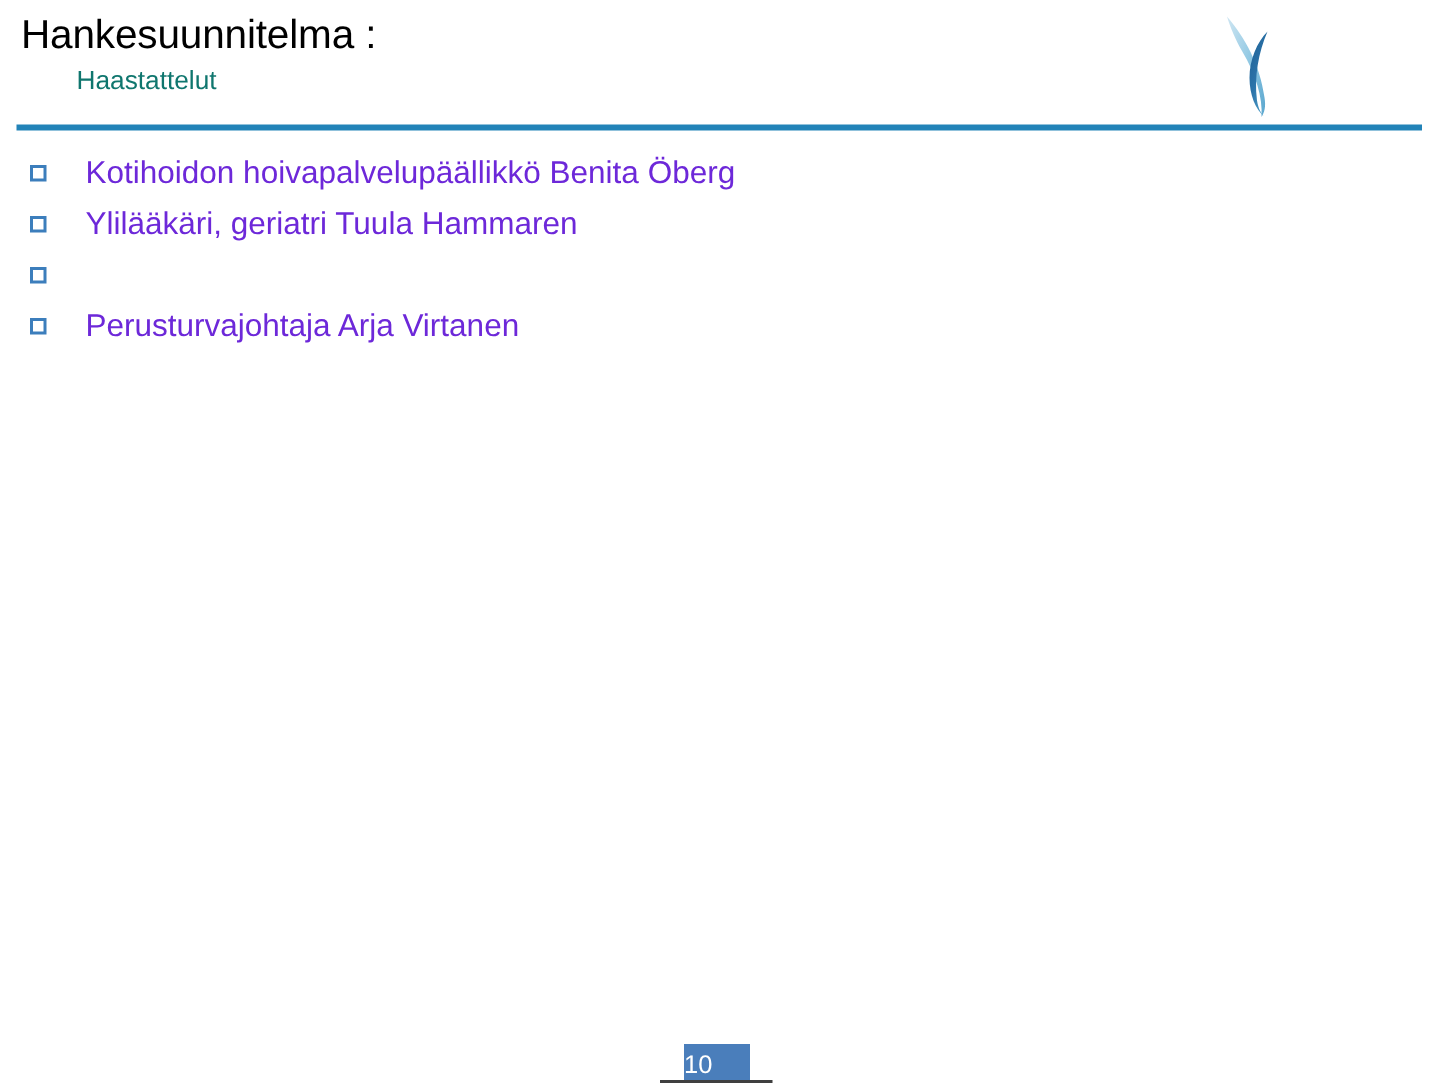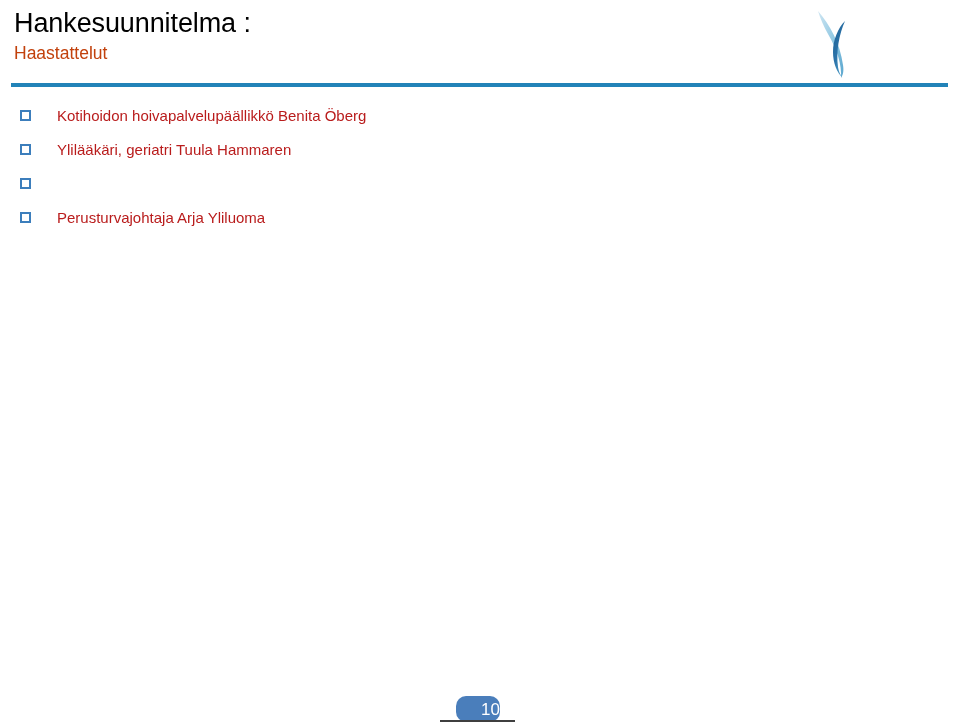--- a/index.html
+++ b/index.html
@@ -39,23 +39,24 @@
     line-height: 31px;
     font-weight: 400;
     letter-spacing: -0.1px;
     color: #000000;
     white-space: nowrap;
   }
   #slide-subtitle {
     font-size: 17.5px;
     line-height: 22px;
     font-weight: 400;
-    color: #c2410c;
+    color: #0f766e;
     margin-top: 3px;
     white-space: nowrap;
+    margin-left: 37px;
   }
 
   
   #logo {
     position: absolute;
     left: 812px;
     top: 7px;
     width: 146px;
     height: 72px;
   }
@@ -111,45 +112,44 @@
     left: 20px;
     top: 50%;
     margin-top: -5px;
     width: 7px;
     height: 7px;
     border: 2px solid #3c7ebc;
     background: #ffffff;
     box-sizing: content-box;
   }
   .bullet-text {
-    font-size: 15px;
+    font-size: 21px;
     line-height: 21px;
-    color: #b91c1c;
+    color: #6d28d9;
     white-space: nowrap;
   }
 
   
   #page-number-group {
     position: absolute;
     left: 440px;
     top: 694px;
     width: 80px;
     height: 30px;
   }
   #page-number-box {
     position: absolute;
     left: 16px;
     top: 2px;
     width: 44px;
     height: 26px;
     background: #4a7ebb;
     display: flex;
     align-items: center;
-    justify-content: flex-end;
-    border-radius: 10px;
+    justify-content: flex-start;
   }
   #page-number-label {
     color: #ffffff;
     font-size: 17px;
     line-height: 17px;
     font-weight: 400;
   }
   #page-number-rule {
     position: absolute;
     left: 0px;
@@ -197,21 +197,21 @@
     </li>
     <li class="bullet-item">
       <span class="bullet-marker"></span>
       <span class="bullet-text">Ylilääkäri, geriatri Tuula Hammaren</span>
     </li>
     <li class="bullet-item">
       <span class="bullet-marker"></span>
     </li>
     <li class="bullet-item">
       <span class="bullet-marker"></span>
-      <span class="bullet-text">Perusturvajohtaja Arja Yliluoma</span>
+      <span class="bullet-text">Perusturvajohtaja Arja Virtanen</span>
     </li>
   </ul>
 
   <div id="page-number-group">
     <div id="page-number-box">
       <span id="page-number-label">10</span>
     </div>
     <div id="page-number-rule"></div>
   </div>
 

